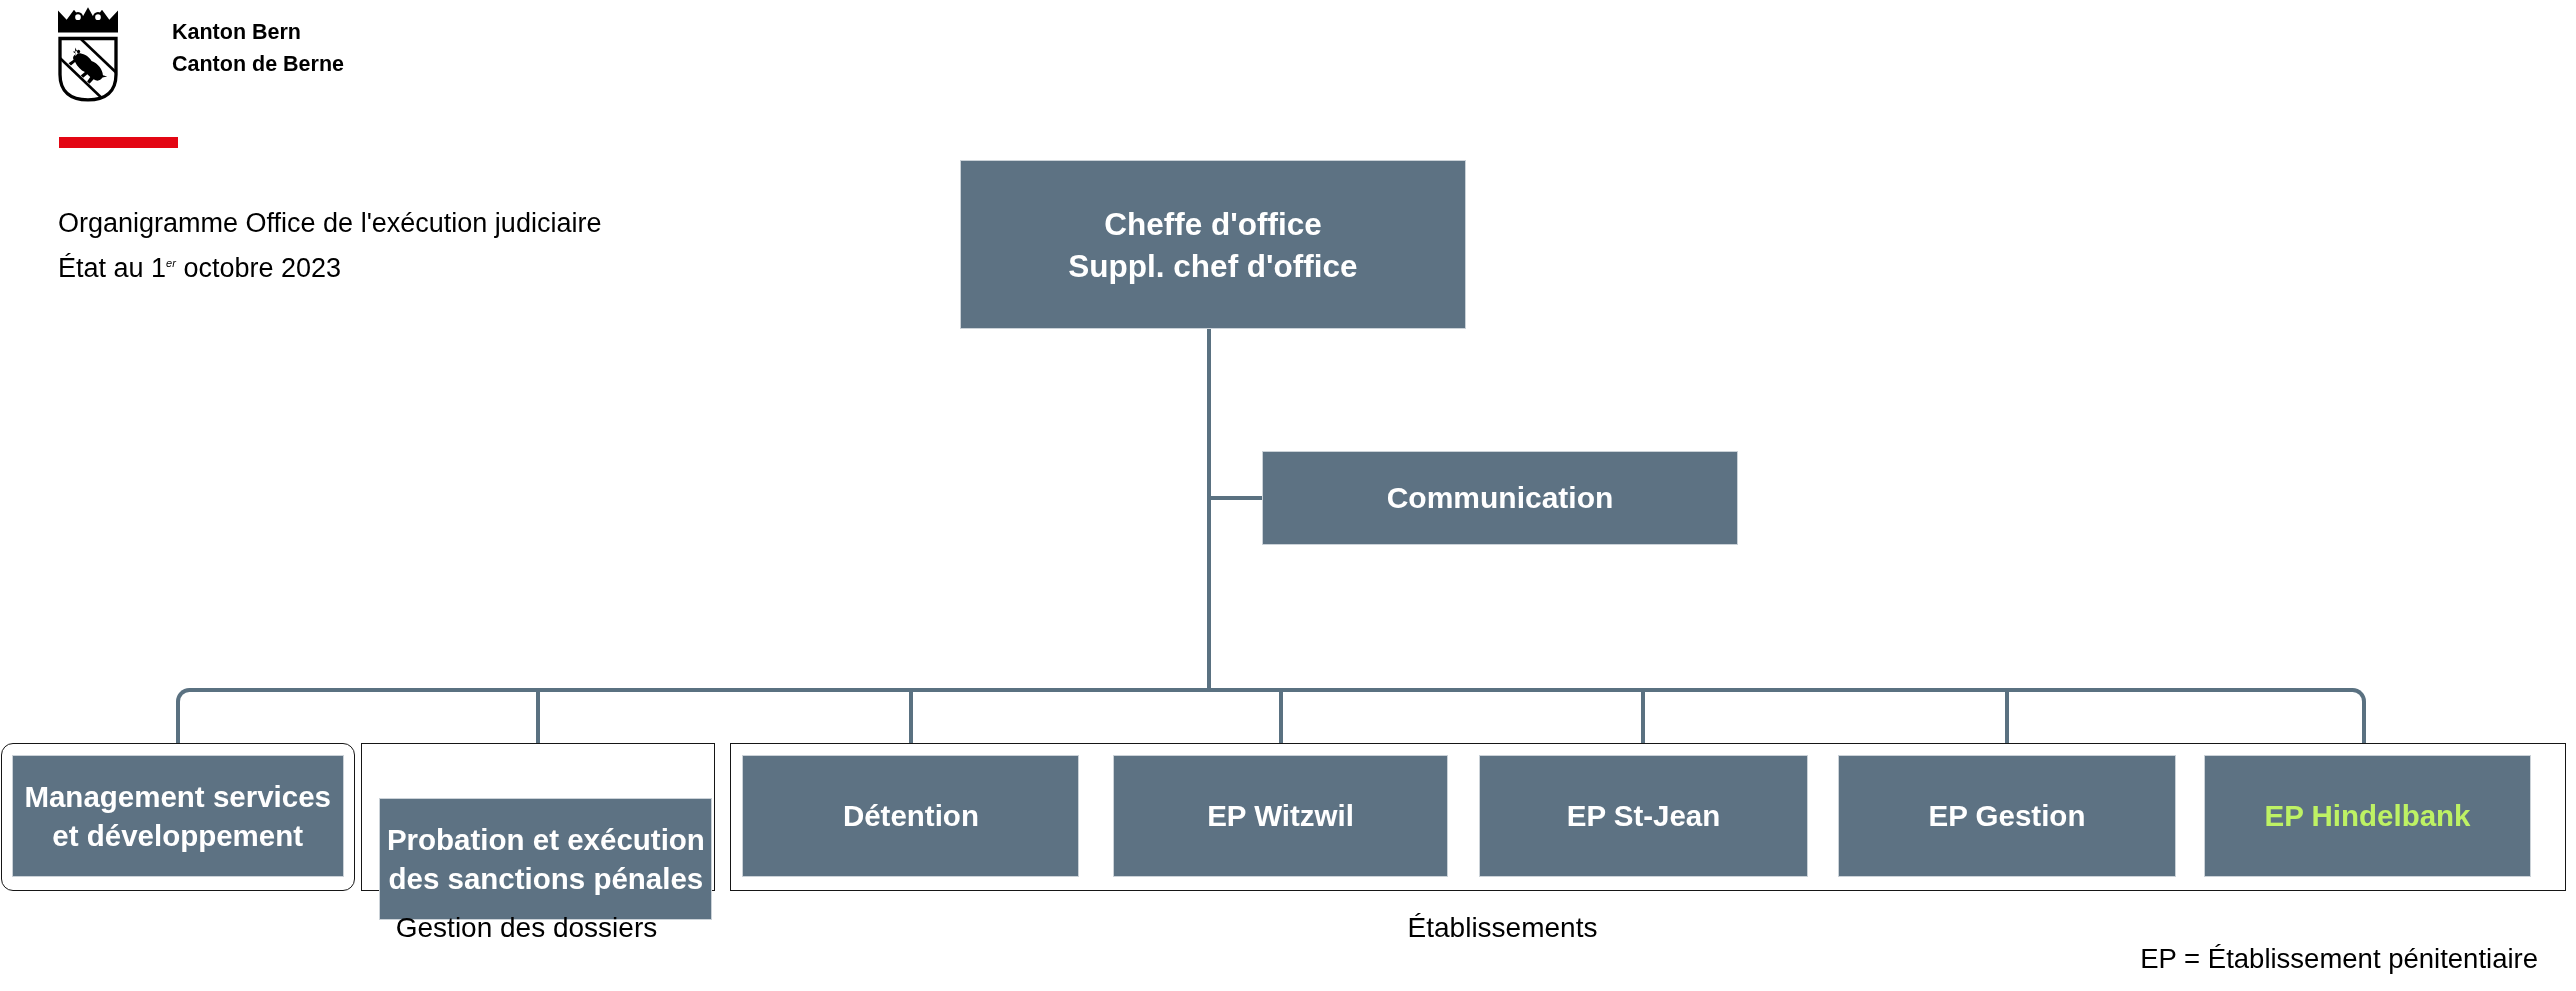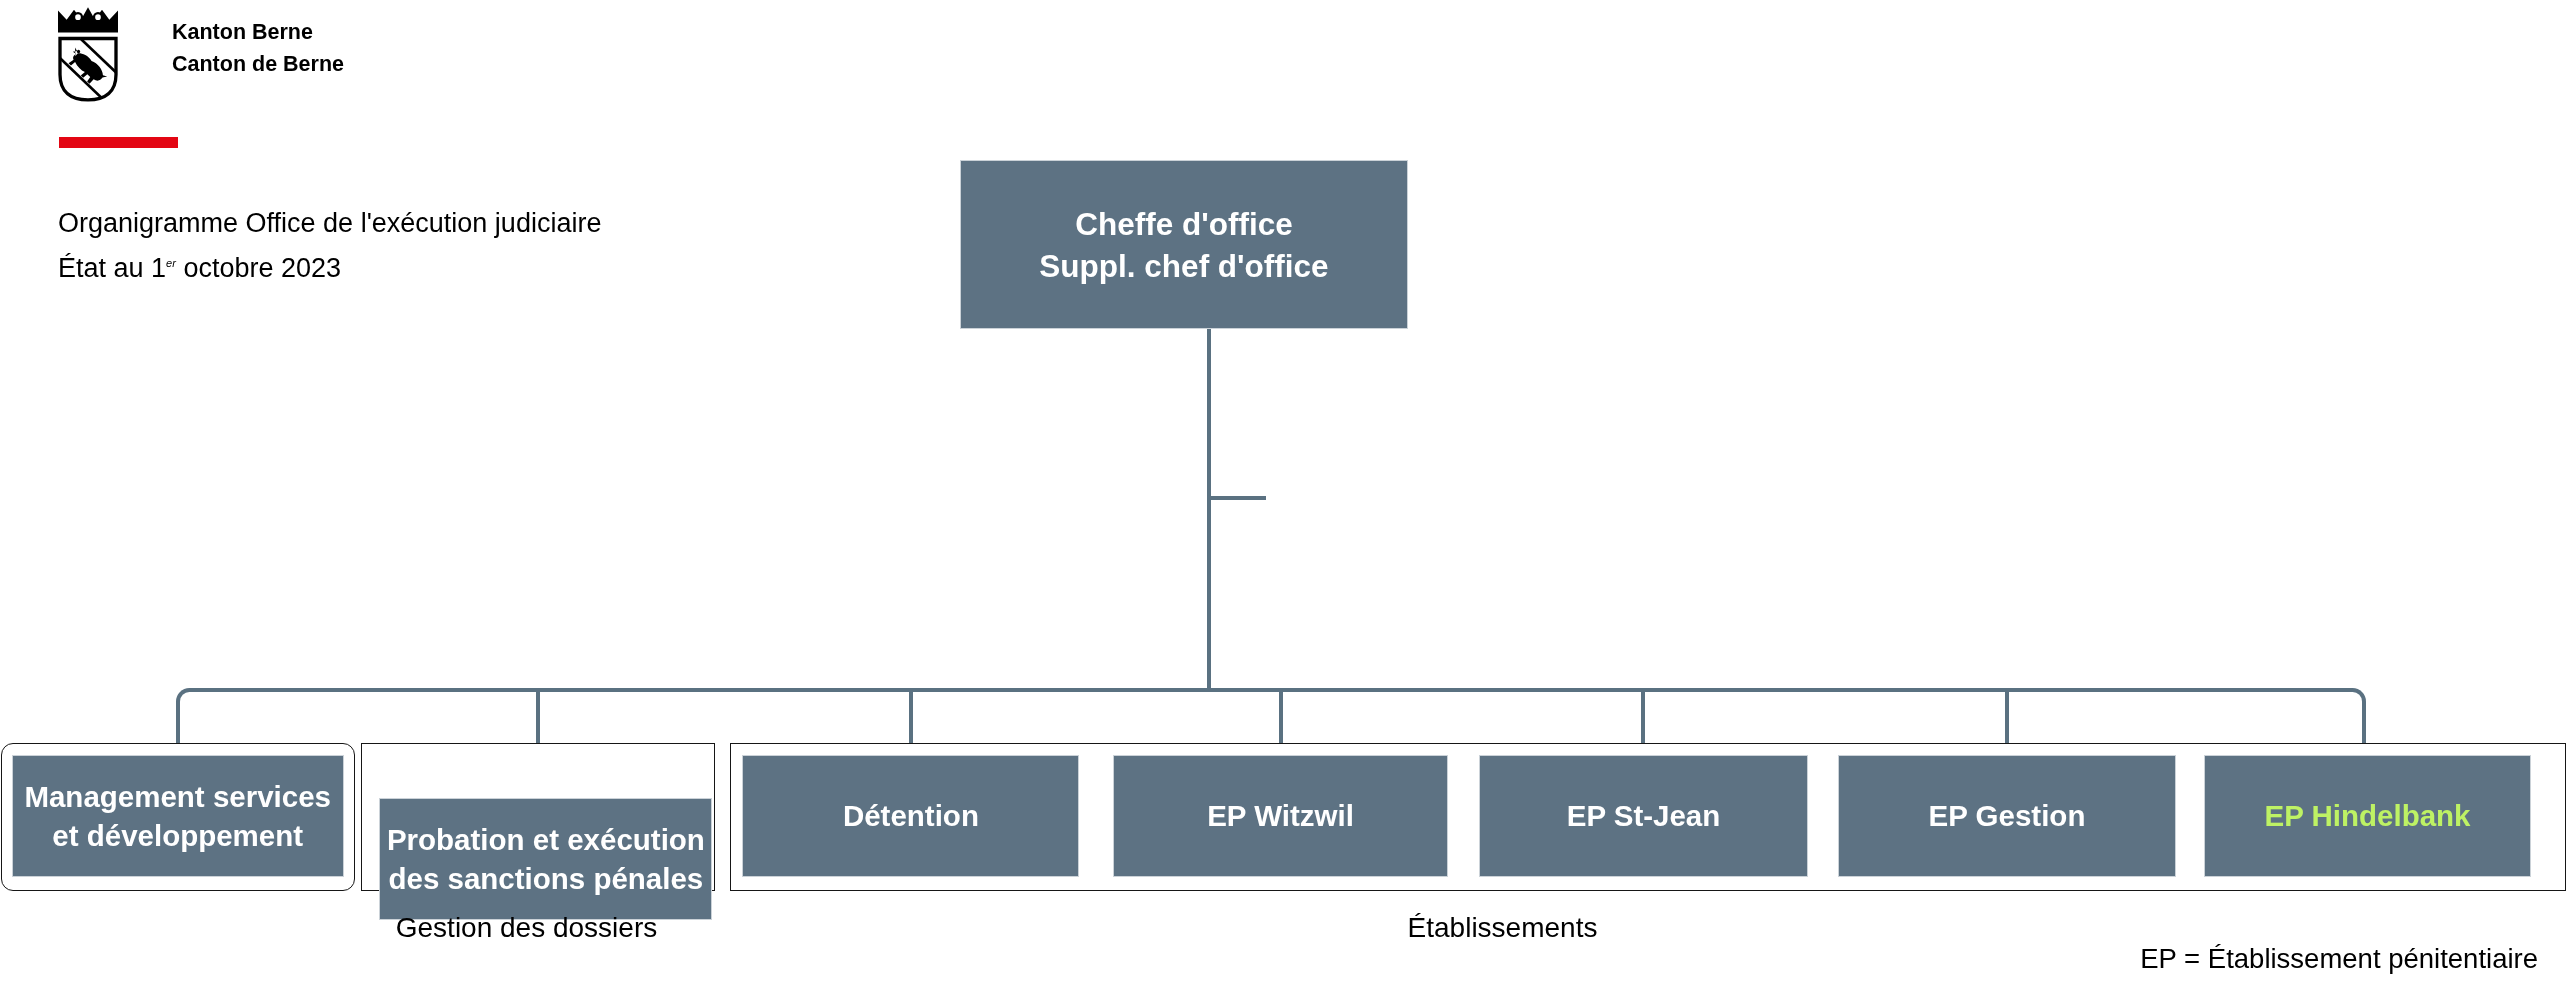--- a/index.html
+++ b/index.html
@@ -13,21 +13,21 @@
   .logo-name{left:172px;top:17.4px;font-size:21.5px;font-weight:bold;line-height:31.5px;white-space:nowrap;}
   .red-bar{left:59px;top:137px;width:119px;height:11.4px;}
   
   .title-block{left:58px;top:203px;font-size:27px;line-height:40px;white-space:nowrap;}
   .title-block sup{font-size:11px;font-style:italic;}
   
   .node{
     display:flex;align-items:center;justify-content:center;text-align:center;
     color:#fff;font-weight:bold;
   }
-  .root-box{left:960px;top:160px;width:448px;height:169px;font-size:31.5px;line-height:42px;}
+  .root-box{left:960px;top:160px;width:506px;height:169px;font-size:31.5px;line-height:42px;}
   .comm-box{left:1262px;top:451px;width:476px;height:94px;font-size:30px;}
   
   .trunk{left:1207px;top:327px;width:4px;height:365px;}
   .stub{left:1209px;top:496px;width:57px;height:4px;}
   .dist{
     left:176px;top:688px;width:2190px;height:58px;background:transparent;
     border-style:solid;border-width:4px 4px 0 4px;border-radius:13.4px 13.4px 0 0;
   }
   .drop{width:4px;top:688px;height:56px;}
   
@@ -70,21 +70,21 @@
                    C24,3 27,-1 26,-7
                    L30,-13 L24,-10
                    C18,-16 6,-18 -3,-14
                    C-13,-17 -23,-12 -26,-8 Z" fill="#000"></path>
           <circle cx="-27" cy="-11" r="2.5" fill="#000"></circle>
         </g>
       </g>
     </svg>
   </div>
   <div class="abs logo-name">
-    <div>Kanton Berne</div>
+    <div>Kanton Bern</div>
     <div>Canton de Berne</div>
   </div>
   <div class="abs red-bar" style="background: rgb(227, 6, 19);"></div>
 
   <div class="abs title-block">
     <div>Organigramme Office de l'exécution judiciaire</div>
     <div><span>État au 1</span><sup>er</sup><span> octobre 2023</span></div>
   </div>
 
   <div class="abs trunk conn" style="background: rgb(90, 113, 129);"></div>
@@ -94,20 +94,23 @@
   <div class="abs drop conn" style="left: 909px; background: rgb(90, 113, 129);"></div>
   <div class="abs drop conn" style="left: 1279px; background: rgb(90, 113, 129);"></div>
   <div class="abs drop conn" style="left: 1641px; background: rgb(90, 113, 129);"></div>
   <div class="abs drop conn" style="left: 2005px; background: rgb(90, 113, 129);"></div>
 
   <div class="abs node box root-box" style="background: rgb(93, 114, 131); border: 1.3px solid rgb(203, 210, 216); color: rgb(255, 255, 255);">
     <div>
       <div>Cheffe d'office</div>
       <div>Suppl. chef d'office</div>
     </div>
+  </div>
+  <div class="abs node box comm-box" style="background: rgb(93, 114, 131); border: 1.3px solid rgb(203, 210, 216); color: rgb(255, 255, 255);">
+    <div>Communication</div>
   </div>
 
   <div class="abs container c1" style="border-color: rgb(22, 22, 22); border-radius: 12px;">
     <div class="abs node box unit" style="left: 9.4px; width: 332px; background: rgb(93, 114, 131); border: 1.3px solid rgb(203, 210, 216); color: rgb(255, 255, 255);">
       <div>
         <div>Management services</div>
         <div>et développement</div>
       </div>
     </div>
   </div>

